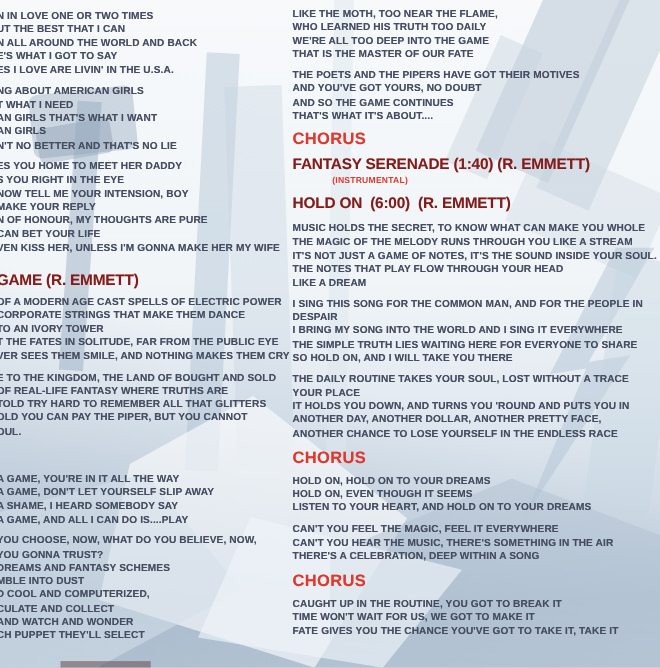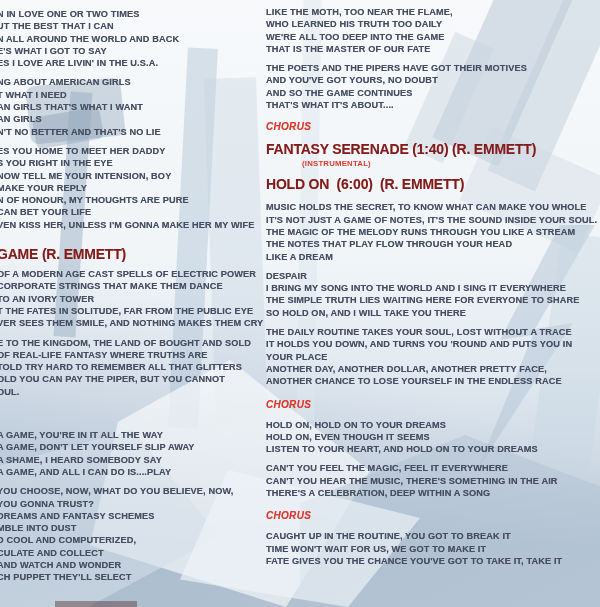--- a/index.html
+++ b/index.html
@@ -15,22 +15,22 @@
   .cols{position:absolute;inset:0;z-index:2;}
   .col{position:absolute;top:0;}
   .col-left{left:-3px;width:268px;padding-top:8px;}
   .col-right{left:266px;width:334px;padding-top:6px;}
   .block{margin:0 0 7px 0;}
   .line{
     white-space:pre;font-size:9.2px;font-weight:700;letter-spacing:.12px;
     line-height:12.3px;color:#464d61;text-shadow:0 0 .5px rgba(70,77,97,.55);
   }
   .block-chorus{
-    white-space:pre;color:#df382c;font-weight:700;font-size:10px;letter-spacing:.3px;
-    line-height:13px;margin:10px 0 8px 0;text-shadow:0 0 .5px rgba(223,56,44,.5);font-style:italic;
+    white-space:pre;color:#df382c;font-weight:700;font-size:15px;letter-spacing:.3px;
+    line-height:13px;margin:10px 0 8px 0;text-shadow:0 0 .5px rgba(223,56,44,.5);
   }
   .block-title{
     white-space:pre;color:#7f1d1d;font-weight:700;font-size:14px;letter-spacing:-.2px;
     line-height:16px;margin:3px 0 2px 0;text-shadow:0 0 .6px rgba(226,58,44,.5);
   }
   .block-subtitle{
     white-space:pre;color:#df382c;font-weight:700;font-size:7.8px;letter-spacing:.2px;
     line-height:10px;margin:0 0 7px 0;padding-left:36px;
   }
   .col-left .block:nth-child(4){margin-top:15px;margin-bottom:6px;}  
@@ -139,35 +139,36 @@
         <div class="line">AND YOU'VE GOT YOURS, NO DOUBT</div>
         <div class="line">AND SO THE GAME CONTINUES</div>
         <div class="line">THAT'S WHAT IT'S ABOUT....</div>
       </div>
       <div class="block block-chorus">CHORUS</div>
       <div class="block block-title">FANTASY SERENADE (1:40) (R. EMMETT)</div>
       <div class="block block-subtitle">(INSTRUMENTAL)</div>
       <div class="block block-title">HOLD ON  (6:00)  (R. EMMETT)</div>
       <div class="block block-lyrics">
         <div class="line">MUSIC HOLDS THE SECRET, TO KNOW WHAT CAN MAKE YOU WHOLE</div>
+        <div class="line">THE MAGIC OF THE MELODY RUNS THROUGH YOU LIKE A STREAM</div>
         <div class="line">IT'S NOT JUST A GAME OF NOTES, IT'S THE SOUND INSIDE YOUR SOUL.</div>
-        <div class="line">THE MAGIC OF THE MELODY RUNS THROUGH YOU LIKE A STREAM</div>
         <div class="line">THE NOTES THAT PLAY FLOW THROUGH YOUR HEAD</div>
         <div class="line">LIKE A DREAM</div>
       </div>
       <div class="block block-lyrics">
+        <div class="line">I SING THIS SONG FOR THE COMMON MAN, AND FOR THE PEOPLE IN</div>
         <div class="line">DESPAIR</div>
         <div class="line">I BRING MY SONG INTO THE WORLD AND I SING IT EVERYWHERE</div>
         <div class="line">THE SIMPLE TRUTH LIES WAITING HERE FOR EVERYONE TO SHARE</div>
         <div class="line">SO HOLD ON, AND I WILL TAKE YOU THERE</div>
       </div>
       <div class="block block-lyrics">
         <div class="line">THE DAILY ROUTINE TAKES YOUR SOUL, LOST WITHOUT A TRACE</div>
+        <div class="line">YOUR PLACE</div>
         <div class="line">IT HOLDS YOU DOWN, AND TURNS YOU 'ROUND AND PUTS YOU IN</div>
-        <div class="line">YOUR PLACE</div>
         <div class="line">ANOTHER DAY, ANOTHER DOLLAR, ANOTHER PRETTY FACE,</div>
         <div class="line">ANOTHER CHANCE TO LOSE YOURSELF IN THE ENDLESS RACE</div>
       </div>
       <div class="block block-chorus">CHORUS</div>
       <div class="block block-lyrics">
         <div class="line">HOLD ON, HOLD ON TO YOUR DREAMS</div>
         <div class="line">HOLD ON, EVEN THOUGH IT SEEMS</div>
         <div class="line">LISTEN TO YOUR HEART, AND HOLD ON TO YOUR DREAMS</div>
       </div>
       <div class="block block-lyrics">

